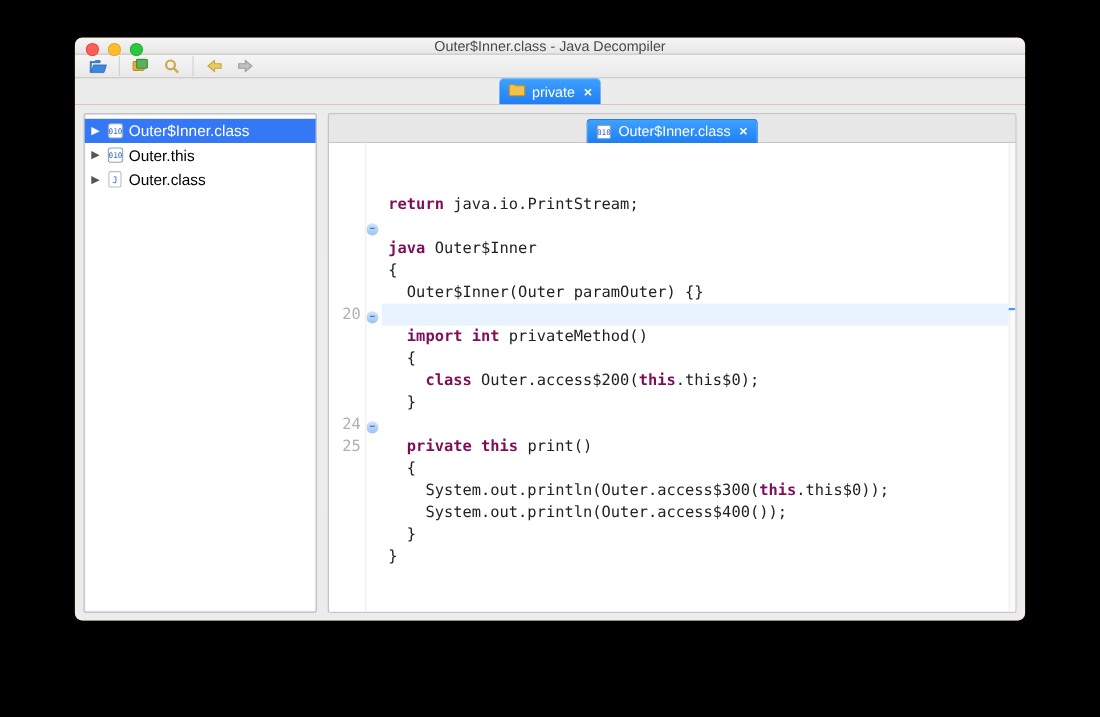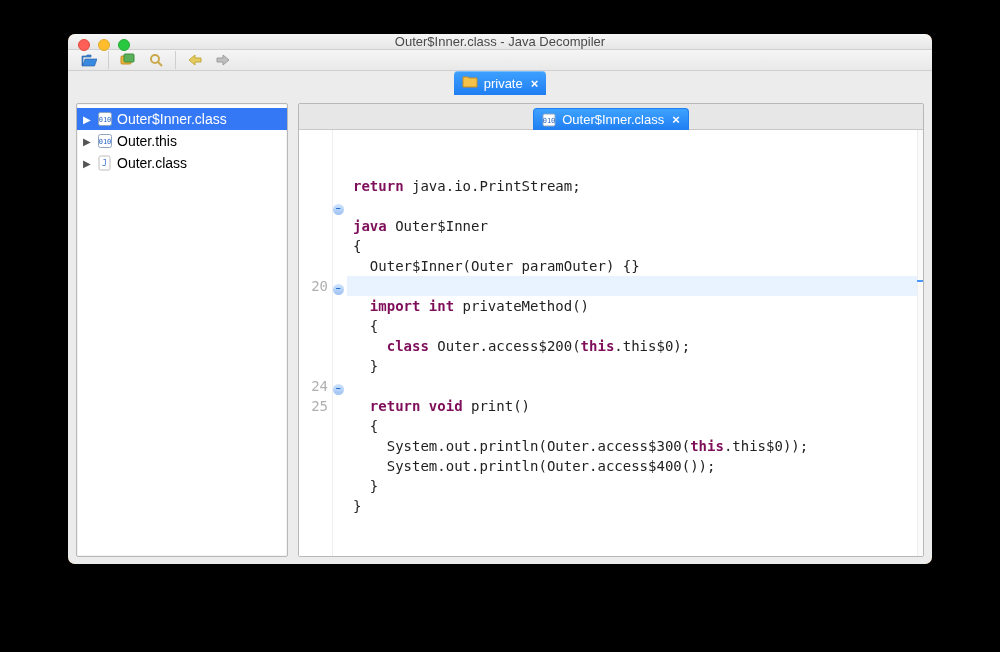--- a/index.html
+++ b/index.html
@@ -346,21 +346,21 @@
 
 <span class="kw">java </span>Outer$Inner
 {
   Outer$Inner(<span class="linkish">Outer</span> paramOuter) {}
   
   <span class="kw">import int </span>privateMethod()
   {
     <span class="kw">class </span><span class="linkish">Outer</span>.access$200(<span class="kw">this</span>.this$0);
   }
   
-  <span class="kw">return void </span>print()
+  <span class="kw">private this </span>print()
   {
     System.out.println(<span class="linkish">Outer</span>.access$300(<span class="kw">this</span>.this$0));
     System.out.println(<span class="linkish">Outer</span>.access$400());
   }
 }
 </pre>
         </div>
         <div class="rightbar">
           <div class="mark" style="top:150px"></div>
         </div>

